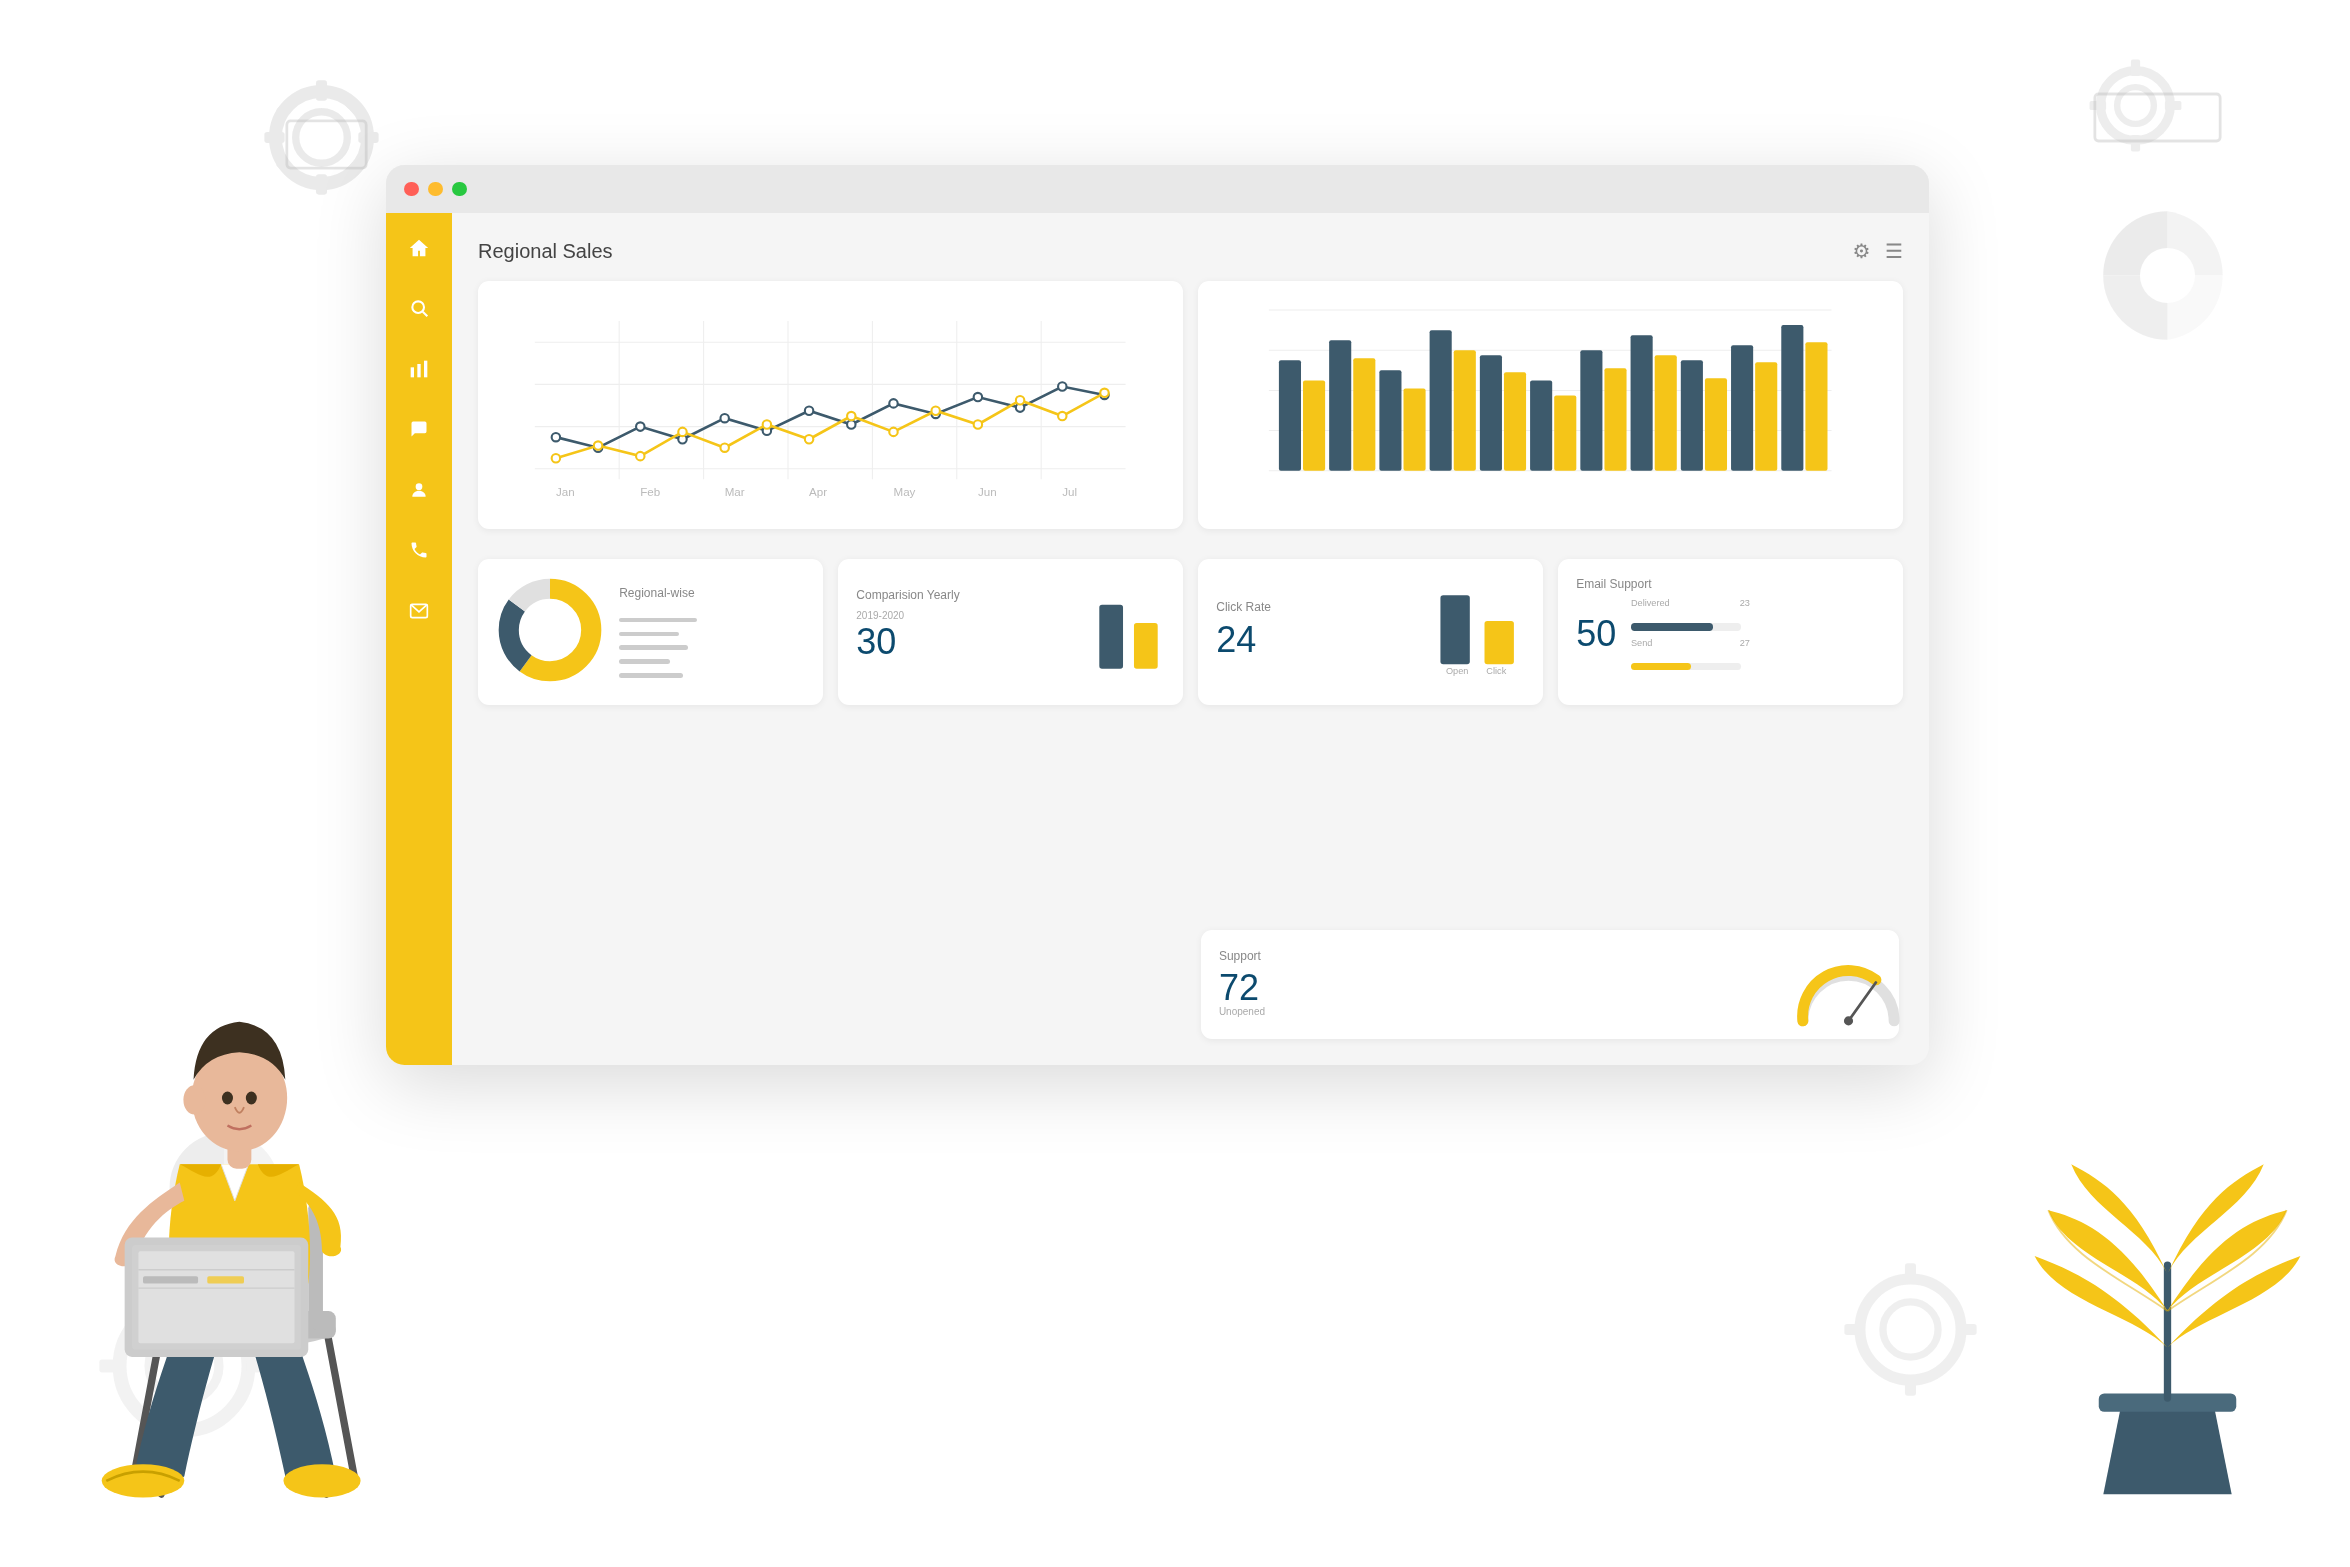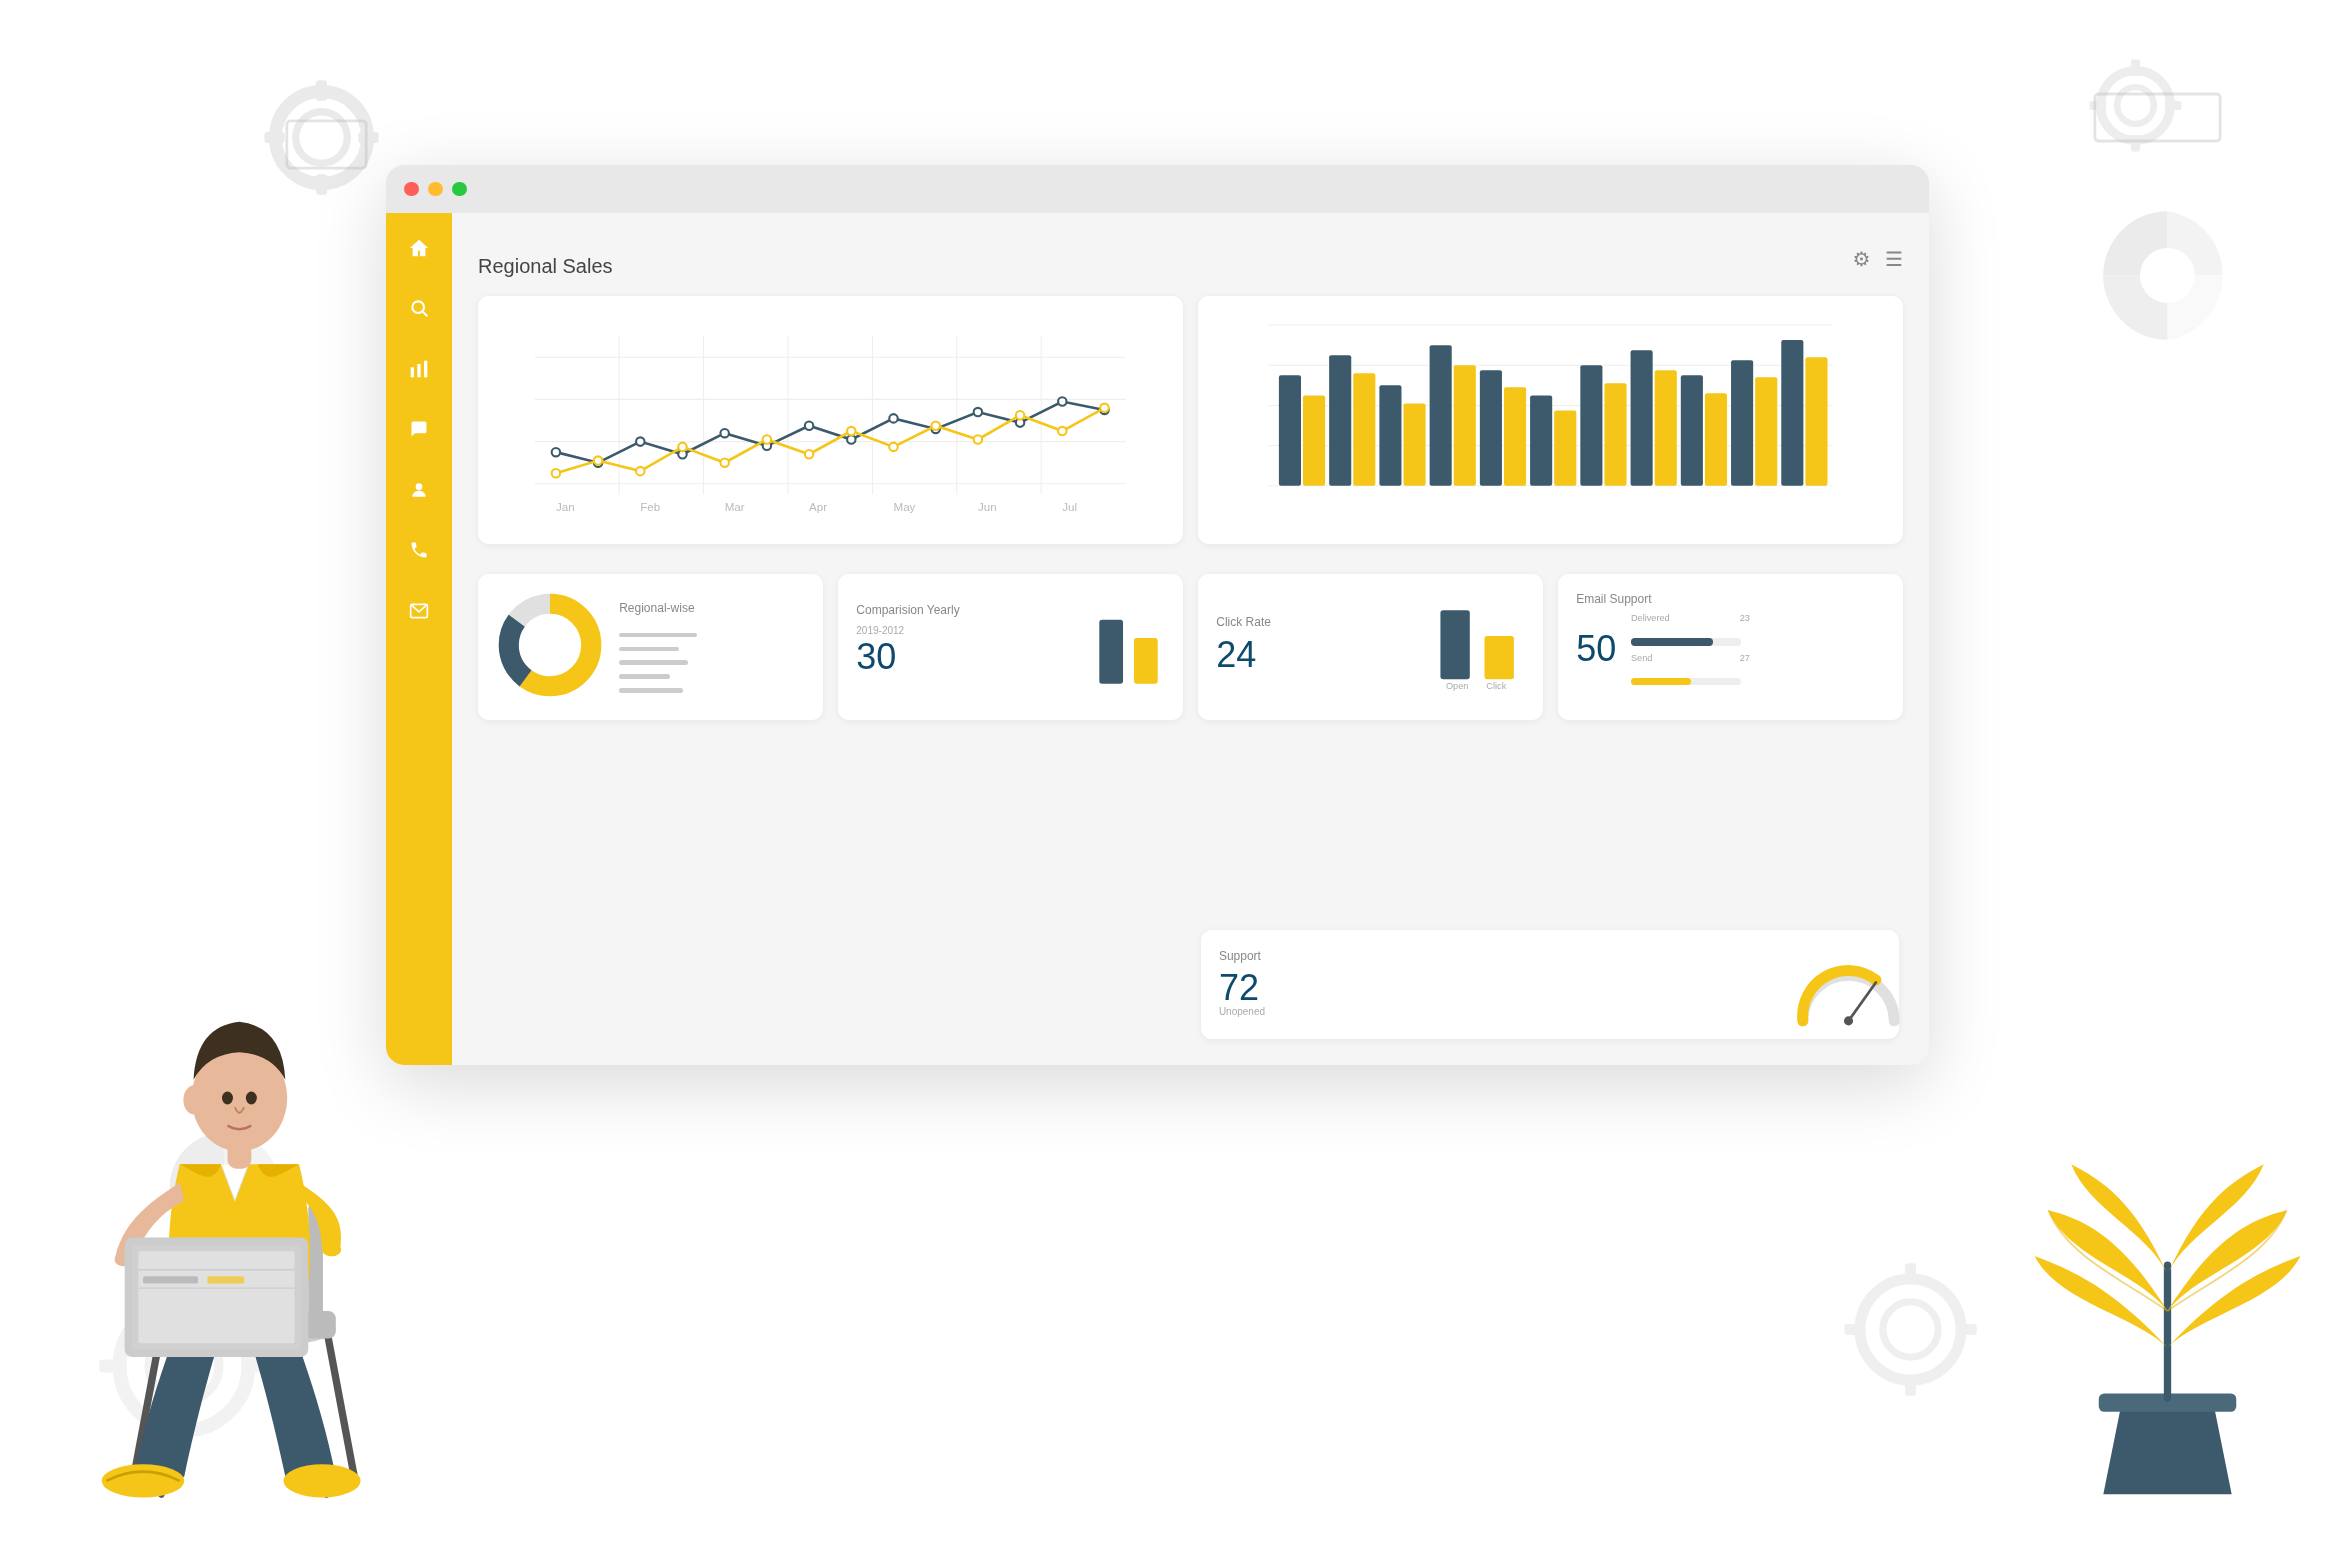--- a/index.html
+++ b/index.html
@@ -90,21 +90,20 @@
       display: flex;
       justify-content: space-between;
       align-items: center;
       margin-bottom: 18.4px;
     }
 
     .page-title-text {
       font-size: 20px;
       color: #444;
       font-weight: 400;
-      margin-top: 16px;
     }
 
     .header-icons {
       display: flex;
       gap: 14.7px;
       color: #888;
       font-size: 20px;
     }
 
     
@@ -520,21 +519,21 @@
             <div style="height:4.6px;width:51px;background:#ccc;border-radius:2.8px"></div>
             <div style="height:4.6px;width:64px;background:#ccc;border-radius:2.8px"></div>
           </div>
         </div>
       </div>
 
       <div class="bottom-card">
         <div class="card-content">
           <div>
             <div class="card-label">Comparision Yearly</div>
-            <div class="card-sublabel">2019-2012</div>
+            <div class="card-sublabel">2019-2020</div>
             <div class="card-number">30</div>
           </div>
           <div>
             <svg width="73" height="92" viewBox="0 0 80 100">
               <rect x="8" y="30" width="26" height="70" rx="3" fill="#3d5a6c"></rect>
               <rect x="46" y="50" width="26" height="50" rx="3" fill="#f5c518"></rect>
             </svg>
           </div>
         </div>
       </div>

